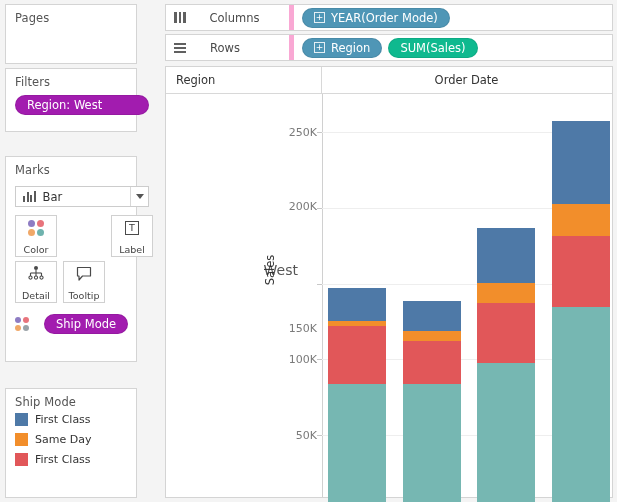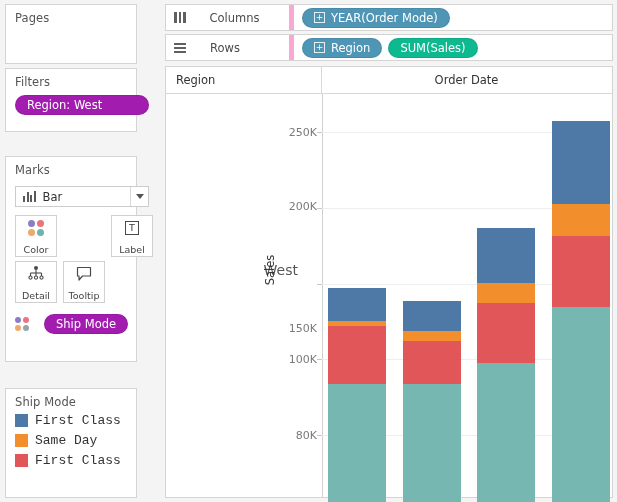--- a/index.html
+++ b/index.html
@@ -76,21 +76,21 @@
   .tbox { width: 14px; height: 14px; border: 1.3px solid #4a4a4a; display:flex; align-items:center; justify-content:center; font-size: 9.5px; color:#3a3a3a; }
 
   #marks-ship-pill { position: absolute; left: 38px; top: 157px; }
   #marks-ship-dots { position: absolute; left: 9px; top: 160px; }
   #marks-ship-dots span { width: 6px; height: 6px; }
   #marks-ship-dots { display: grid; grid-template-columns: 6px 6px; grid-template-rows: 6px 6px; gap: 2px; }
 
   
   .legend-row { position: absolute; left: 9px; display: flex; align-items: center; gap: 7px; }
   .legend-swatch { width: 13px; height: 13px; }
-  .legend-label { font-size: 13px; color: #333; font-family: Liberation Mono, monospace; }
+  .legend-label { font-size: 11px; color: #333; }
 
   
   .shelf {
     position: absolute; left: 165px; background: #ffffff; border: 1px solid #d4d4d4;
     display: flex; align-items: center;
   }
   #columns-shelf { top: 4px;  width: 448px; height: 27px; }
   #rows-shelf    { top: 34px; width: 448px; height: 27px; }
   .shelf-name { width: 128px; display: flex; align-items: center; gap: 24px; padding-left: 8px; border-right: 5px solid #f9a8d4; height: 100%; }
   .shelf-name .txt { font-size: 11.5px; color: #4a4a4a; }
@@ -287,21 +287,21 @@
 
     <div id="row-label-west">West</div>
     <div id="axis-title">
         <span>Sales</span>
       </div>
 
     <div id="plot">
       <div id="y-axis-line"></div>
       <div id="gridlines">
           <div class="gridline" style="top: 341.2px;"></div>
-          <div class="tick-label" style="top: 341.2px;">80K</div>
+          <div class="tick-label" style="top: 341.2px;">50K</div>
           <div class="tick-mark" style="top: 341.2px;"></div>
           <div class="gridline" style="top: 265.4px;"></div>
           <div class="tick-label" style="top: 265.4px;">100K</div>
           <div class="tick-mark" style="top: 265.4px;"></div>
           <div class="gridline" style="top: 189.6px;"></div>
           <div class="tick-label" style="top: 189.6px; margin-top: 44px;">150K</div>
           <div class="tick-mark" style="top: 189.6px;"></div>
           <div class="gridline" style="top: 113.8px;"></div>
           <div class="tick-label" style="top: 112px;">200K</div>
           <div class="tick-mark" style="top: 113.8px;"></div>

